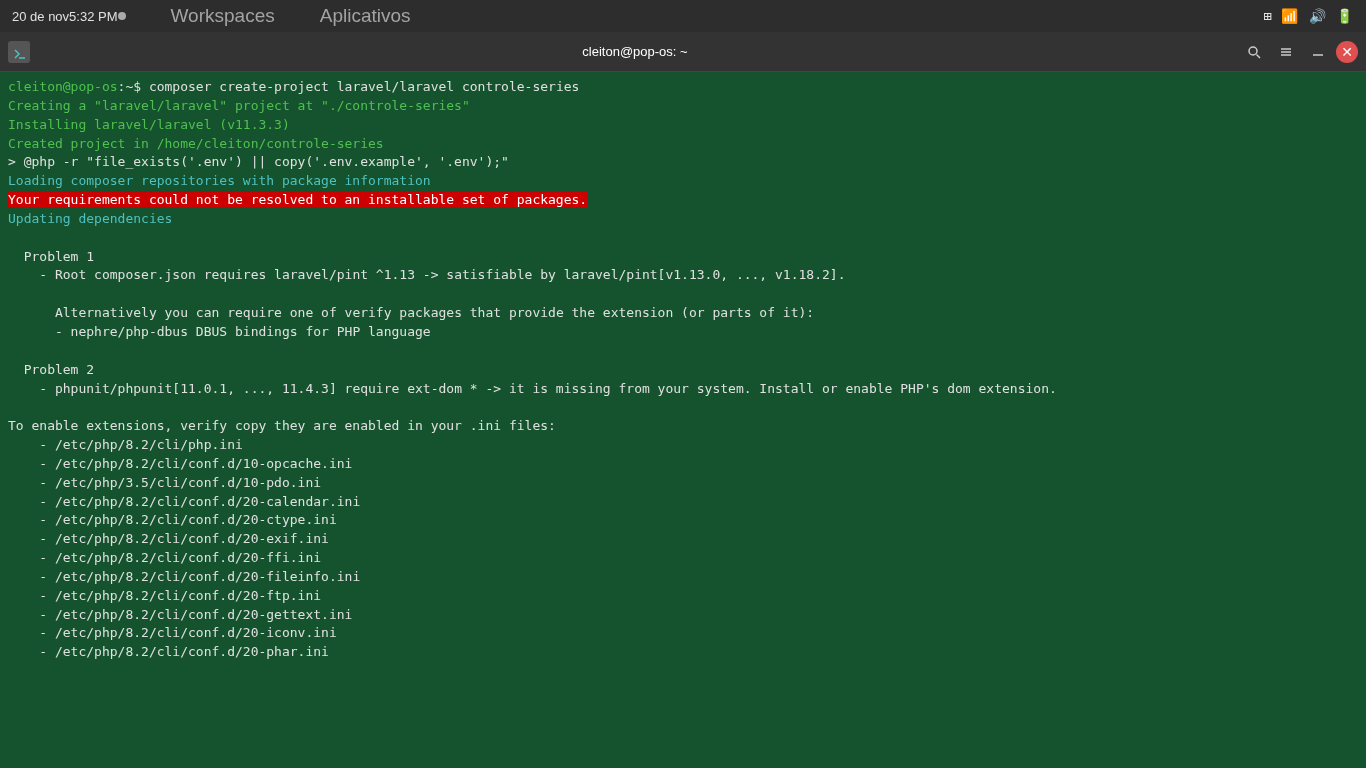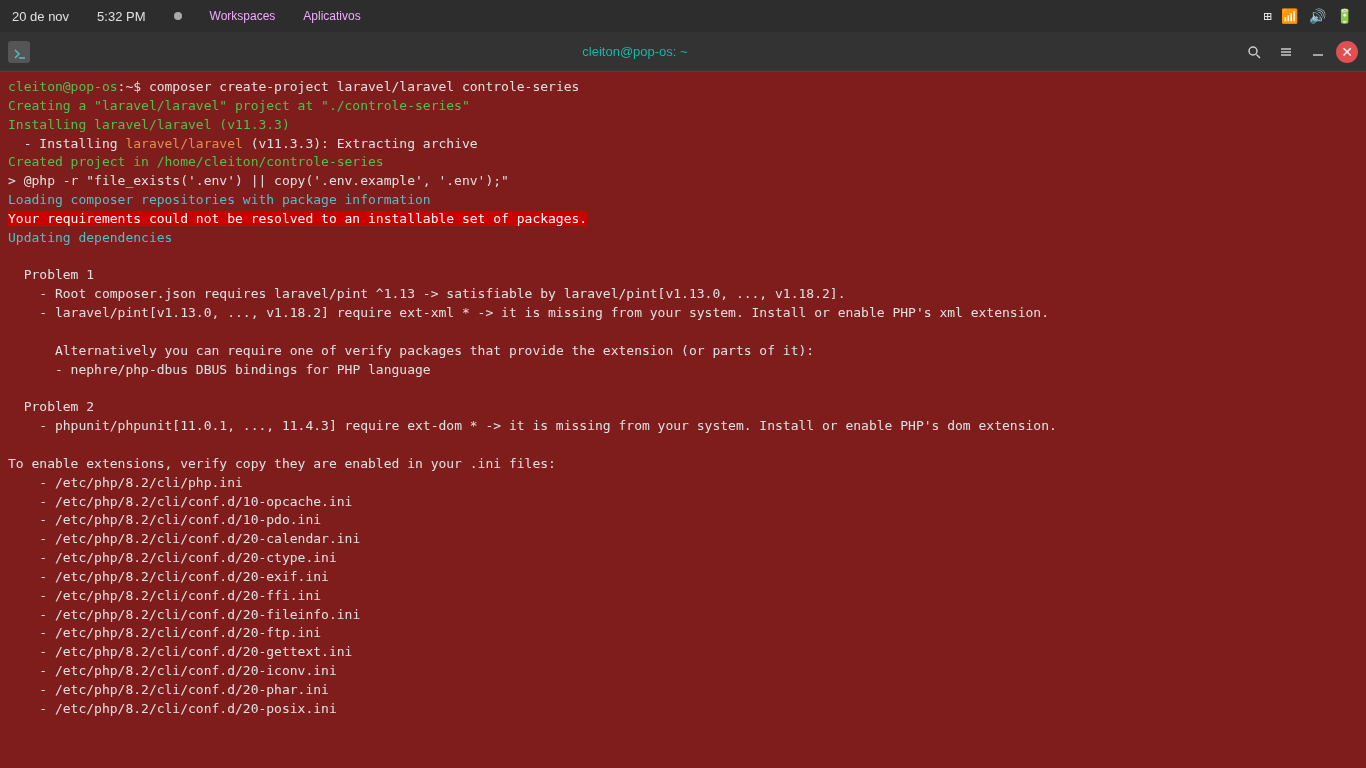--- a/index.html
+++ b/index.html
@@ -5,37 +5,38 @@
     * { margin: 0; padding: 0; box-sizing: border-box; }
     body { width: 1366px; height: 768px; overflow: hidden; font-family: 'DejaVu Sans Mono', 'Courier New', monospace; background: #1a1a1a; }
 
     
     #topbar {
       display: flex;
       align-items: center;
       background: #2d2d2d;
       height: 32px;
       padding: 0 12px;
-      gap: 28px;
+      gap: 0;
     }
     #topbar-date, #topbar-time {
       color: #e0e0e0;
       font-size: 13px;
       font-family: sans-serif;
     }
     #topbar-dot {
       width: 8px; height: 8px;
       background: #aaa;
       border-radius: 50%;
     }
     #topbar-workspaces, #topbar-aplicativos {
-      color: #f0abfc;
-      font-size: 12px;
+      color: #a3a3a3;
+      font-size: 19px;
       font-family: sans-serif;
       cursor: pointer;
+      margin-left: 45px;
     }
     #topbar-right {
       margin-left: auto;
       display: flex;
       align-items: center;
       gap: 10px;
     }
     .topbar-icon {
       color: #e0e0e0;
       font-size: 14px;
@@ -71,21 +72,21 @@
       background: #555;
       border-radius: 3px;
       width: 22px; height: 22px;
       display: flex; align-items: center; justify-content: center;
       color: #ccc;
       font-size: 12px;
     }
     #titlebar-center {
       flex: 1;
       text-align: center;
-      color: #14b8a6;
+      color: #ffffff;
       font-size: 13px;
       font-family: sans-serif;
     }
     #titlebar-right {
       display: flex;
       align-items: center;
       gap: 4px;
     }
     .title-btn {
       width: 28px; height: 28px;
@@ -95,21 +96,21 @@
       cursor: pointer;
       font-size: 14px;
       color: #ccc;
       background: transparent;
     }
     .title-btn-close { background: #e05050; color: white; border-radius: 50%; width: 22px; height: 22px; }
 
     
     #terminal-content {
       flex: 1;
-      background: #7f1d1d;
+      background: #14532d;
       padding: 6px 8px;
       overflow-y: auto;
       font-size: 13px;
       line-height: 1.45;
       color: #e0e0e0;
     }
 
     
     .c-green { color: #4fc04f; }
     .c-white { color: #e0e0e0; }
@@ -183,59 +184,56 @@
   </div>
 
   <div id="terminal-content">
 
     <span class="line"><span class="c-prompt-user">cleiton@pop-os</span><span class="c-white">:~$</span><span class="c-white"> composer create-project laravel/laravel controle-series</span></span>
 
     <span class="line c-green">Creating a "laravel/laravel" project at "./controle-series"</span>
 
     <span class="line c-green">Installing laravel/laravel (v11.3.3)</span>
 
-    <span class="line"><span class="c-white">  - Installing </span><span class="c-laravel-link">laravel/laravel</span><span class="c-white"> (v11.3.3): Extracting archive</span></span>
 
     <span class="line c-green">Created project in /home/cleiton/controle-series</span>
 
     <span class="line c-white">&gt; @php -r "file_exists('.env') || copy('.env.example', '.env');"</span>
 
     <span class="line c-cyan">Loading composer repositories with package information</span>
 
     <span class="line"><span class="c-red-bg">Your requirements could not be resolved to an installable set of packages.</span></span>
 
     <span class="line c-cyan">Updating dependencies</span>
 
     <span class="line">&nbsp;</span>
 
     <span class="line c-white">  Problem 1</span>
     <span class="line c-white">    - Root composer.json requires laravel/pint ^1.13 -&gt; satisfiable by laravel/pint[v1.13.0, ..., v1.18.2].</span>
-    <span class="line c-white">    - laravel/pint[v1.13.0, ..., v1.18.2] require ext-xml * -&gt; it is missing from your system. Install or enable PHP's xml extension.</span>
     <span class="line">&nbsp;</span>
     <span class="line c-white">      Alternatively you can require one of verify packages that provide the extension (or parts of it):</span>
     <span class="line c-white">      - nephre/php-dbus DBUS bindings for PHP language</span>
 
     <span class="line">&nbsp;</span>
 
     <span class="line c-white">  Problem 2</span>
     <span class="line c-white">    - phpunit/phpunit[11.0.1, ..., 11.4.3] require ext-dom * -&gt; it is missing from your system. Install or enable PHP's dom extension.</span>
 
     <span class="line">&nbsp;</span>
 
     <span class="line c-white">To enable extensions, verify copy they are enabled in your .ini files:</span>
 
     <div id="ini-files-list">
         <span class="line c-white">    - /etc/php/8.2/cli/php.ini</span>
         <span class="line c-white">    - /etc/php/8.2/cli/conf.d/10-opcache.ini</span>
-        <span class="line c-white">    - /etc/php/8.2/cli/conf.d/10-pdo.ini</span>
+        <span class="line c-white">    - /etc/php/3.5/cli/conf.d/10-pdo.ini</span>
         <span class="line c-white">    - /etc/php/8.2/cli/conf.d/20-calendar.ini</span>
         <span class="line c-white">    - /etc/php/8.2/cli/conf.d/20-ctype.ini</span>
         <span class="line c-white">    - /etc/php/8.2/cli/conf.d/20-exif.ini</span>
         <span class="line c-white">    - /etc/php/8.2/cli/conf.d/20-ffi.ini</span>
         <span class="line c-white">    - /etc/php/8.2/cli/conf.d/20-fileinfo.ini</span>
         <span class="line c-white">    - /etc/php/8.2/cli/conf.d/20-ftp.ini</span>
         <span class="line c-white">    - /etc/php/8.2/cli/conf.d/20-gettext.ini</span>
         <span class="line c-white">    - /etc/php/8.2/cli/conf.d/20-iconv.ini</span>
         <span class="line c-white">    - /etc/php/8.2/cli/conf.d/20-phar.ini</span>
-        <span class="line c-white">    - /etc/php/8.2/cli/conf.d/20-posix.ini</span>
       </div>
   </div>
 </div>
 
 </body></html>

